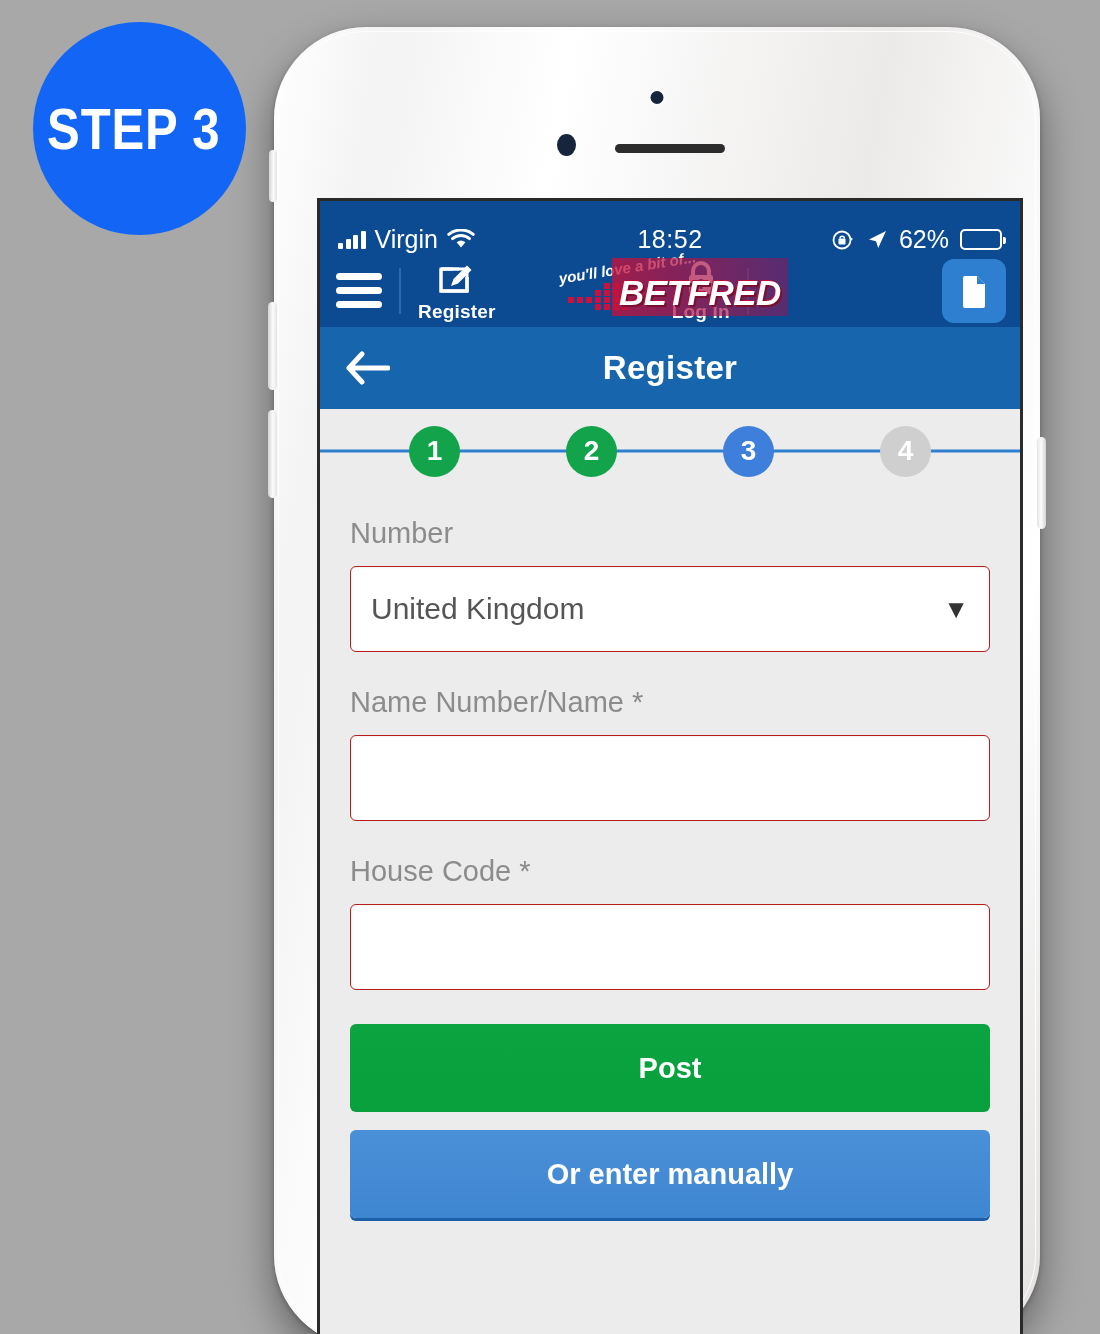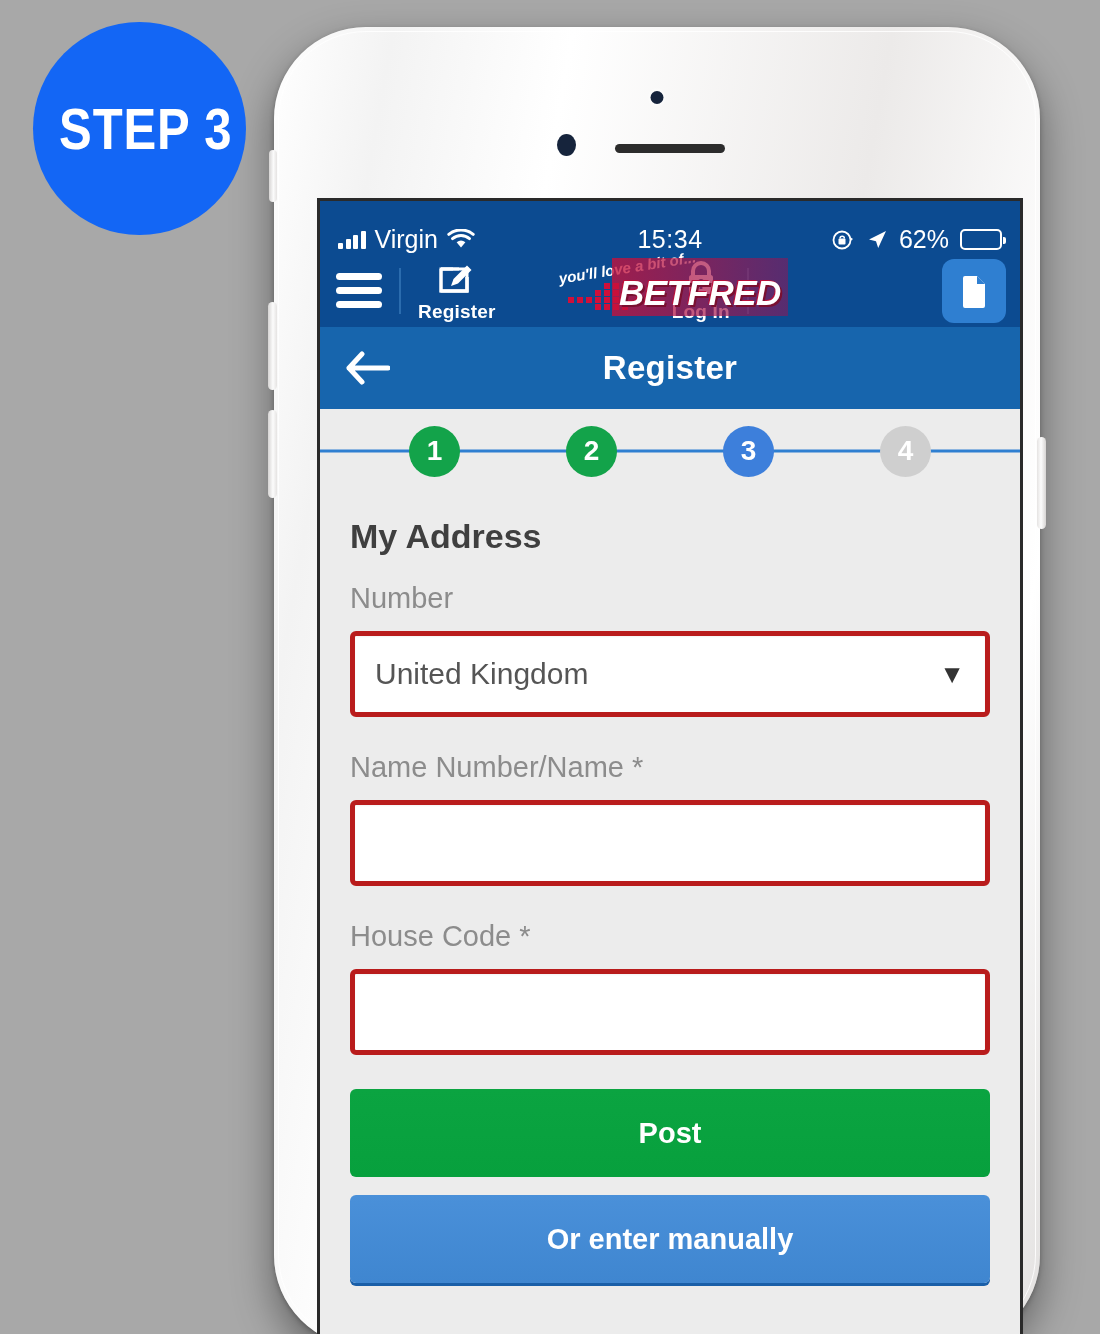--- a/index.html
+++ b/index.html
@@ -20,21 +20,21 @@
   .step-badge {
     position: absolute;
     left: 33px;
     top: 22px;
     width: 213px;
     height: 213px;
     border-radius: 50%;
     background: #1366f5;
     display: flex;
     align-items: center;
-    justify-content: flex-end;
+    justify-content: flex-start;
     z-index: 40;
   }
   .step-badge-text {
     color: #ffffff;
     font-family: "Liberation Sans Narrow", "Liberation Sans", sans-serif;
     font-size: 57px;
     font-weight: bold;
     letter-spacing: 1px;
     transform: scaleX(0.86);
     white-space: nowrap;
@@ -306,21 +306,21 @@
     margin-bottom: 36px;
   }
   .field-label {
     font-size: 29px;
     color:#8c8c8c;
     margin-bottom: 16px;
   }
   .input-box {
     height: 86px;
     background:#ffffff;
-    border: 5px solid #b91c1c;
+    border: 1px solid #b91c1c;
     border-radius: 6px;
     box-shadow: inset 0 1px 2px rgba(0,0,0,0.05);
     display:flex; align-items:center;
     padding: 0 20px;
     margin-bottom: 34px;
     cursor: text;
     gap: 48px;
   }
   .select-box {
     justify-content: space-between;
@@ -369,21 +369,21 @@
             <i></i>
             <i></i>
           </span>
         <span class="carrier-name">Virgin</span>
         <svg width="28" height="21" viewBox="0 0 28 21">
           <path d="M14 18.5 L9.6 13.2 A7 7 0 0 1 18.4 13.2 Z" fill="#fff"></path>
           <path d="M5.5 9.6 A13 13 0 0 1 22.5 9.6" stroke="#fff" stroke-width="3" fill="none" stroke-linecap="round"></path>
           <path d="M1.8 5.4 A19 19 0 0 1 26.2 5.4" stroke="#fff" stroke-width="3" fill="none" stroke-linecap="round"></path>
         </svg>
       </div>
-      <div class="sb-center">15:34</div>
+      <div class="sb-center">18:52</div>
       <div class="sb-right">
         <svg width="24" height="24" viewBox="0 0 24 24">
           <circle cx="11" cy="12" r="8.5" stroke="#fff" stroke-width="1.8" fill="none"></circle>
           <rect x="7.5" y="10.5" width="7" height="6" rx="1" fill="#fff"></rect>
           <path d="M9 10.5 a2.2 2.2 0 0 1 4.4 0" stroke="#fff" stroke-width="1.5" fill="none"></path>
           <path d="M19 9 l3 2 -3 2.6 z" fill="#fff"></path>
         </svg>
         <svg width="22" height="22" viewBox="0 0 22 22">
           <path d="M20 2 L3 10.5 L10 12.3 L12.2 19 Z" fill="#fff"></path>
         </svg>
@@ -465,21 +465,20 @@
       <div class="step-line"></div>
       <div class="step-circles">
         <div class="circle done">1</div>
         <div class="circle done">2</div>
         <div class="circle current">3</div>
         <div class="circle todo">4</div>
       </div>
     </div>
 
     <div class="content">
-      <div class="form-title">My Address</div>
 
       <div class="field-label">Number</div>
       <div class="input-box select-box">
         <span class="select-value">United Kingdom</span>
         <span class="caret">▼</span>
       </div>
 
       <div class="field-label">Name Number/Name *</div>
       <div class="input-box">
         <span class="select-value"></span>

